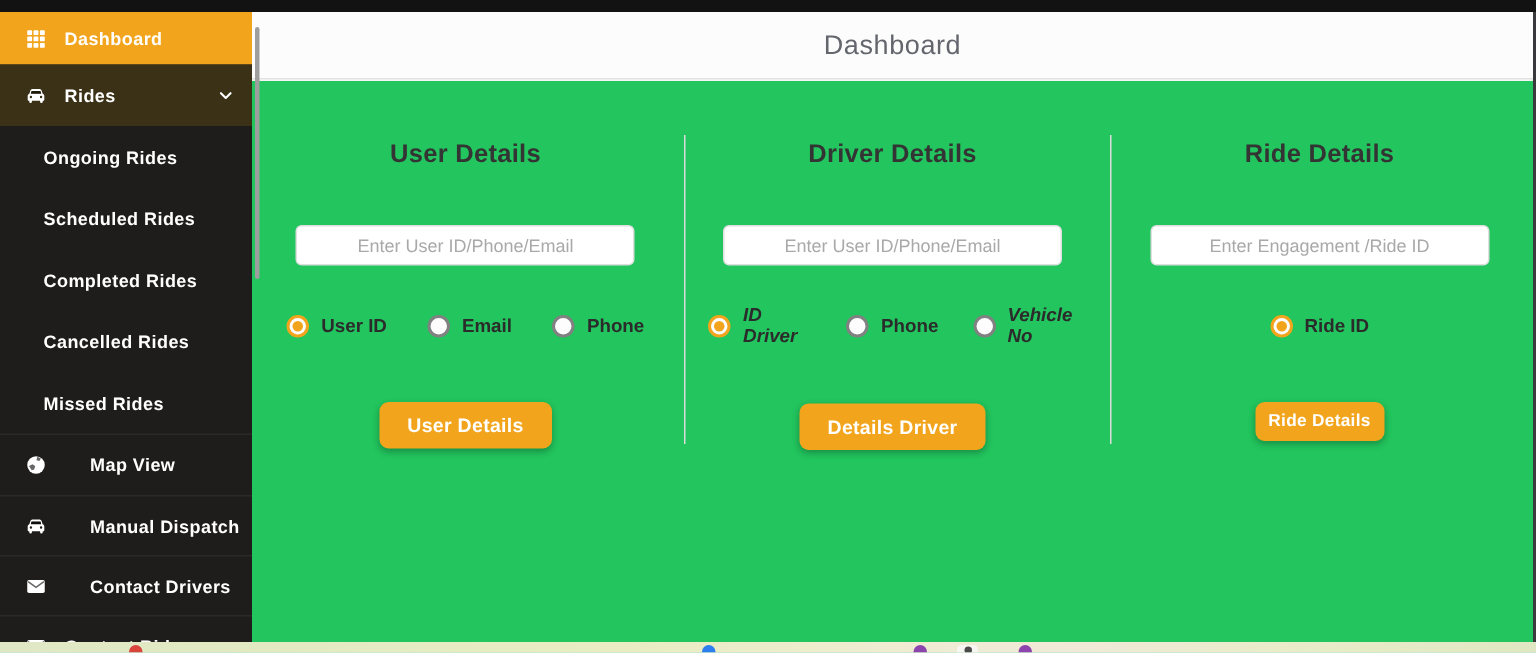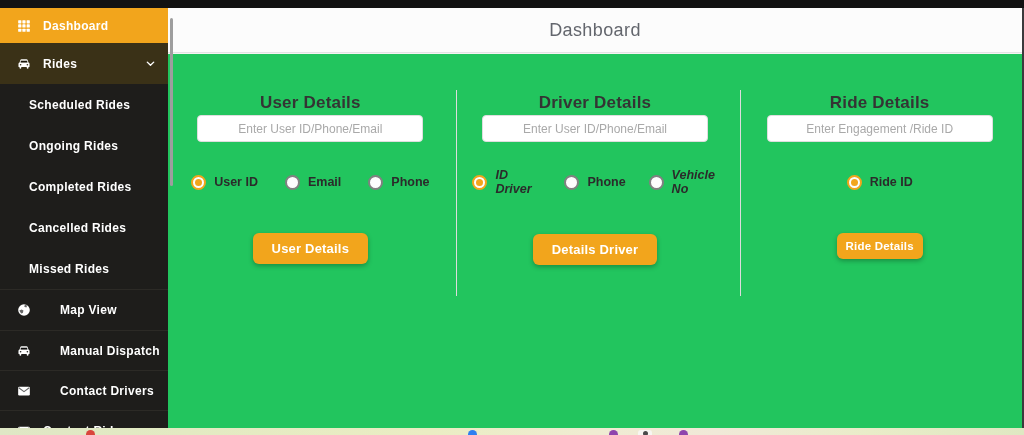--- a/index.html
+++ b/index.html
@@ -36,21 +36,21 @@
   .main-header .title { font-size:18px; color:#63666d; font-weight:500; letter-spacing:.4px; }
 
   
   .content { position:absolute; left:168px; top:54px; right:2px; bottom:7px;
     background:#22c55e; z-index:4; }
   .vdivider { position:absolute; top:36px; width:1px; height:206px; background:#dcdcdc; }
   .vd1 { left:288px; } .vd2 { left:572px; }
   .panels { display:flex; width:100%; height:100%; }
   .panel { flex:1 1 0; display:flex; flex-direction:column; align-items:center; }
   .panel-title { margin-top:39px; font-size:17px; font-weight:700; color:#343434; letter-spacing:.2px; }
-  .panel-input { margin-top:2px; width:226px; height:27px; border:1px solid #dedede;
+  .panel-input { margin-top:37px; width:226px; height:27px; border:1px solid #dedede;
     border-radius:4px; background:#fff; text-align:center; font-size:12px; color:#444;
     font-family:"Liberation Sans", sans-serif; outline:none; }
   .panel-input::placeholder { color:#a9a9a9; }
   .radio-row { margin-top:26px; min-height:28px; display:flex; align-items:center; justify-content:center; gap:27px; }
   .radio { display:flex; align-items:center; gap:8px; cursor:pointer; }
   .rb { width:15px; height:15px; border:2px solid #818181; border-radius:50%;
     display:inline-flex; align-items:center; justify-content:center; flex:0 0 15px; background:#fdfdfd; }
   .rb .dot { width:7px; height:7px; border-radius:50%; background:transparent; }
   .radio.selected .rb { border-color:#f2a51c; }
   .radio.selected .rb .dot { background:#f2a51c; }
@@ -105,24 +105,24 @@
     </span>
     <span class="lbl">Rides</span>
     <span class="chev">
       <svg viewBox="0 0 24 24" fill="none" stroke="#ffffff" stroke-width="3" stroke-linecap="round" stroke-linejoin="round">
           <polyline points="5,9 12,16 19,9"></polyline>
         </svg>
     </span>
   </div>
 
   <div class="side-item item-sub">
+    <span class="lbl">Ongoing Rides</span>
+  </div>
+  <div class="side-item item-sub">
     <span class="lbl">Scheduled Rides</span>
-  </div>
-  <div class="side-item item-sub">
-    <span class="lbl">Ongoing Rides</span>
   </div>
   <div class="side-item item-sub">
     <span class="lbl">Completed Rides</span>
   </div>
   <div class="side-item item-sub">
     <span class="lbl">Cancelled Rides</span>
   </div>
   <div class="side-item item-sub">
     <span class="lbl">Missed Rides</span>
   </div>

